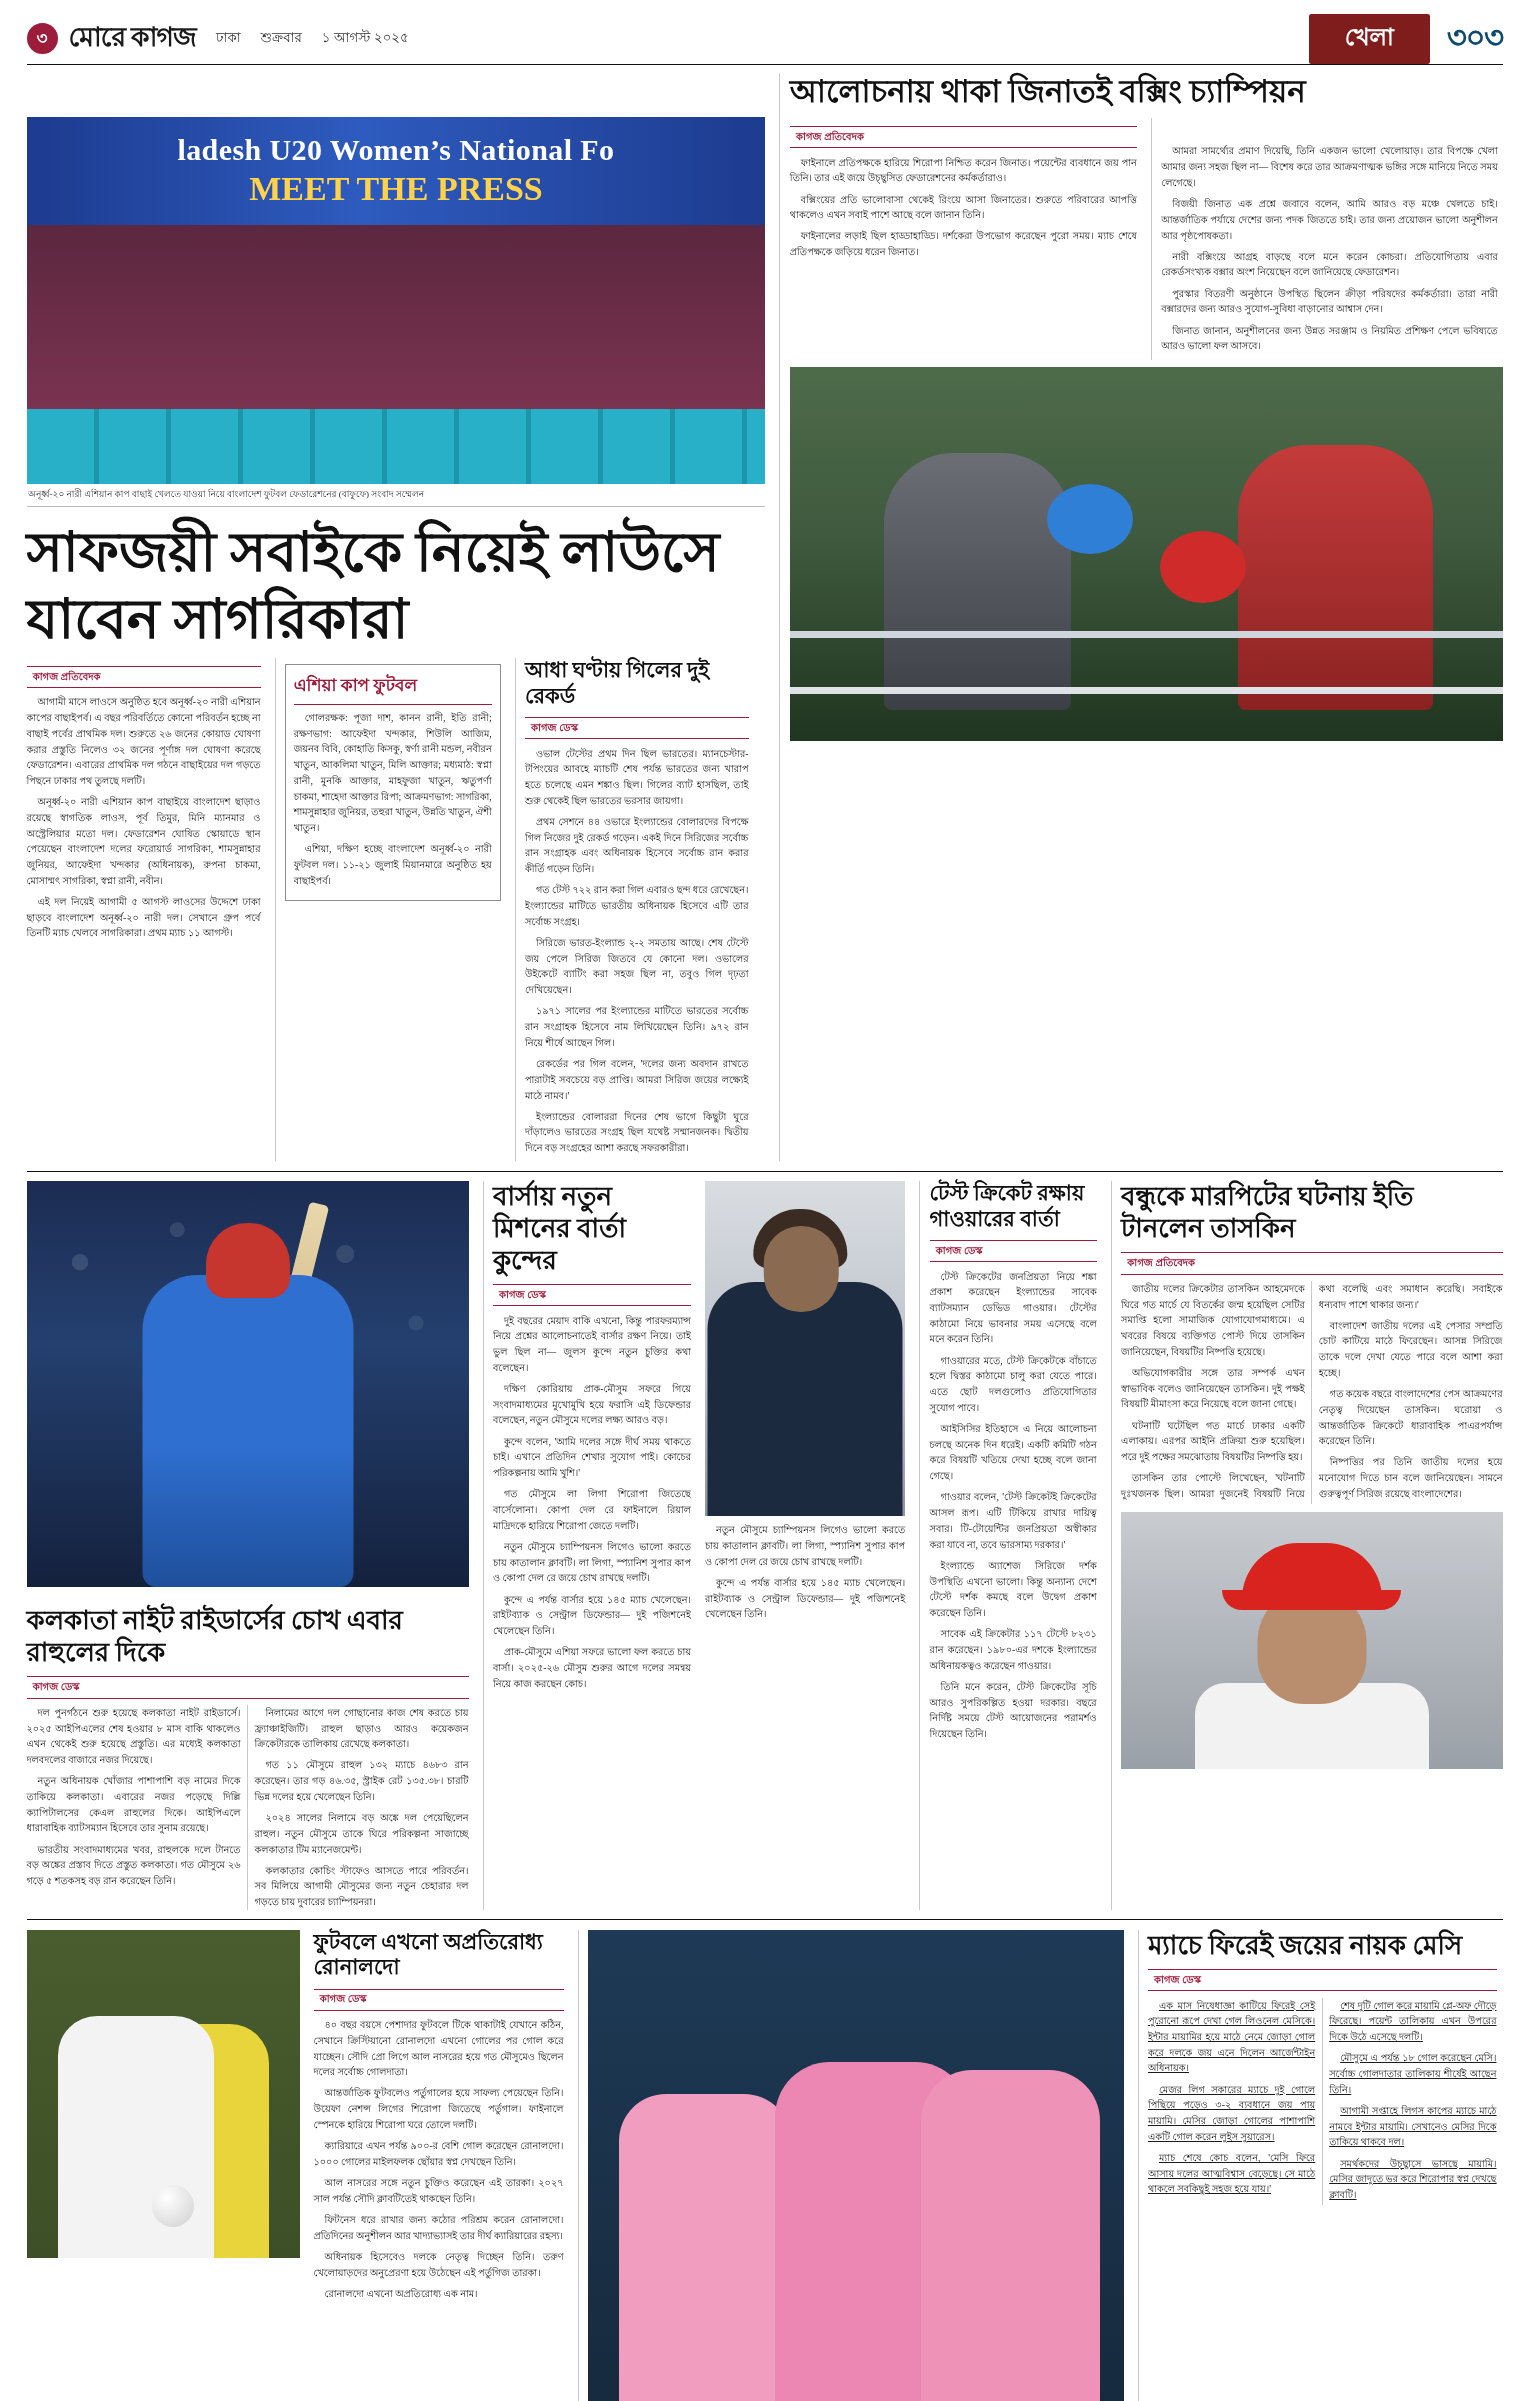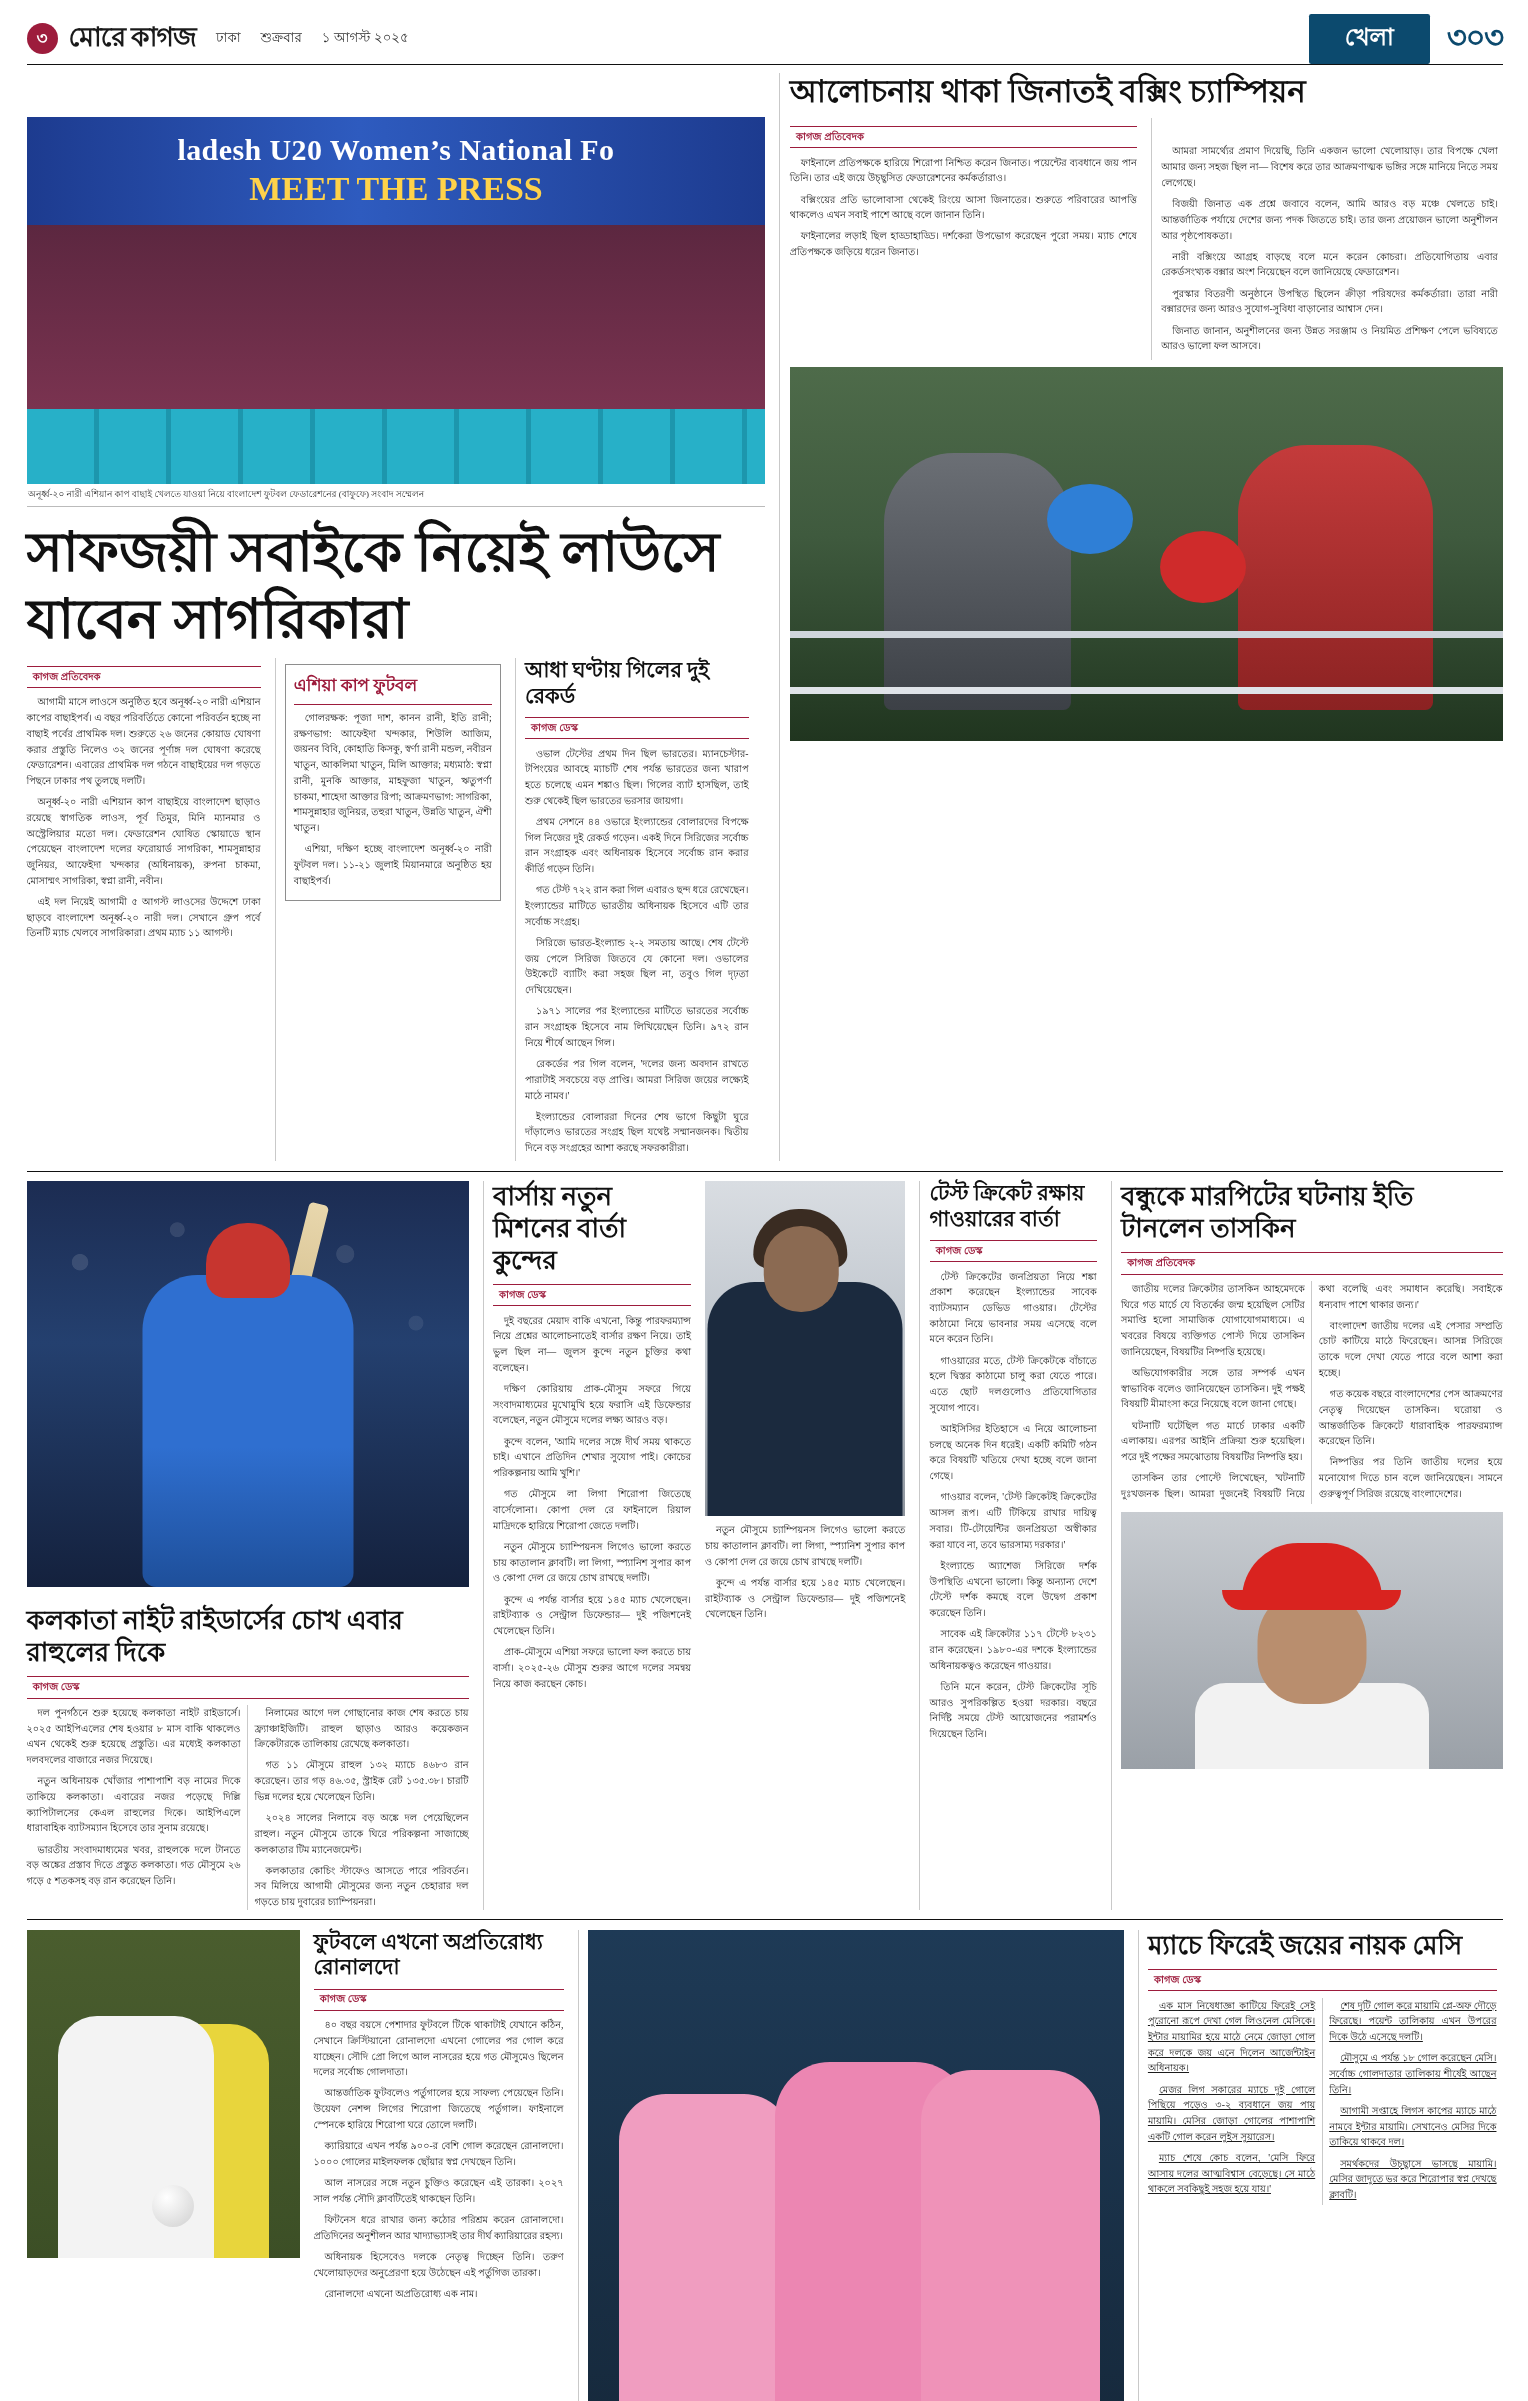--- a/index.html
+++ b/index.html
@@ -45,21 +45,21 @@
   }
   .mast-meta {
     display:flex;align-items:center;gap:20px;
     font-size:13.3px;color:#333;margin-left:20px;
   }
   .mast-right {
     margin-left:auto;
     display:flex;align-items:center;
   }
   .section-tab {
-    background:#0c4a6e;color:#fff;
+    background:#7f1d1d;color:#fff;
     font-size:23.4px;font-weight:bold;
     padding:4.7px 36px 6.2px 36px;
     border-radius:2.3px;
     font-family:"Liberation Serif", serif;
   }
   .mast-brand {
     font-size:31px;font-weight:bold;color:#0c4a6e;
     margin-left:17px;
     font-family:"Liberation Serif", serif;
     letter-spacing:-1.6px;
@@ -460,21 +460,21 @@
 
     <div class="col colrule" style="width:441px;">
       <div class="headline h-md">বন্ধুকে মারপিটের ঘটনায় ইতি টানলেন তাসকিন</div>
       <div class="byline">কাগজ প্রতিবেদক</div>
       <div class="body-text" style="column-count:2; column-gap:14px; column-rule:0.8px solid #c9c9c9;">
         <p>জাতীয় দলের ক্রিকেটার তাসকিন আহমেদকে ঘিরে গত মার্চে যে বিতর্কের জন্ম হয়েছিল সেটির সমাপ্তি হলো সামাজিক যোগাযোগমাধ্যমে। এ খবরের বিষয়ে ব্যক্তিগত পোস্ট দিয়ে তাসকিন জানিয়েছেন, বিষয়টির নিষ্পত্তি হয়েছে।</p>
         <p>অভিযোগকারীর সঙ্গে তার সম্পর্ক এখন স্বাভাবিক বলেও জানিয়েছেন তাসকিন। দুই পক্ষই বিষয়টি মীমাংসা করে নিয়েছে বলে জানা গেছে।</p>
         <p>ঘটনাটি ঘটেছিল গত মার্চে ঢাকার একটি এলাকায়। এরপর আইনি প্রক্রিয়া শুরু হয়েছিল। পরে দুই পক্ষের সমঝোতায় বিষয়টির নিষ্পত্তি হয়।</p>
         <p>তাসকিন তার পোস্টে লিখেছেন, 'ঘটনাটি দুঃখজনক ছিল। আমরা দুজনেই বিষয়টি নিয়ে কথা বলেছি এবং সমাধান করেছি। সবাইকে ধন্যবাদ পাশে থাকার জন্য।'</p>
         <p>বাংলাদেশ জাতীয় দলের এই পেসার সম্প্রতি চোট কাটিয়ে মাঠে ফিরেছেন। আসন্ন সিরিজে তাকে দলে দেখা যেতে পারে বলে আশা করা হচ্ছে।</p>
-        <p>গত কয়েক বছরে বাংলাদেশের পেস আক্রমণের নেতৃত্ব দিয়েছেন তাসকিন। ঘরোয়া ও আন্তর্জাতিক ক্রিকেটে ধারাবাহিক পারফরম্যান্স করেছেন তিনি।</p>
+        <p>গত কয়েক বছরে বাংলাদেশের পেস আক্রমণের নেতৃত্ব দিয়েছেন তাসকিন। ঘরোয়া ও আন্তর্জাতিক ক্রিকেটে ধারাবাহিক পাএরপর্যান্স করেছেন তিনি।</p>
         <p>নিষ্পত্তির পর তিনি জাতীয় দলের হয়ে মনোযোগ দিতে চান বলে জানিয়েছেন। সামনে গুরুত্বপূর্ণ সিরিজ রয়েছে বাংলাদেশের।</p>
       </div>
       <div class="photo ph-taskin" style="margin-top:7.8px;">
         <div class="shirt"></div>
         <div class="faceT"></div>
         <div class="cap"></div>
       </div>
     </div>
   </div>
 

